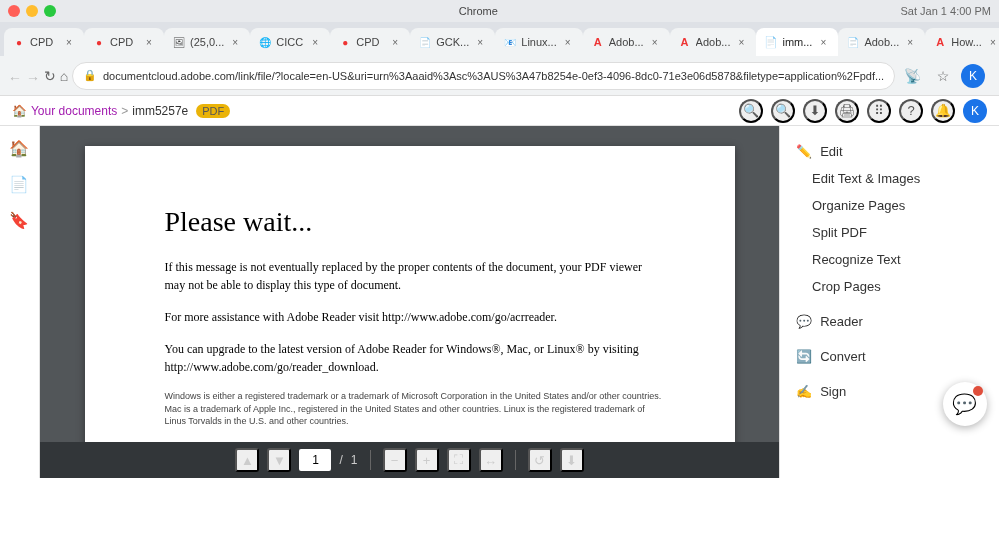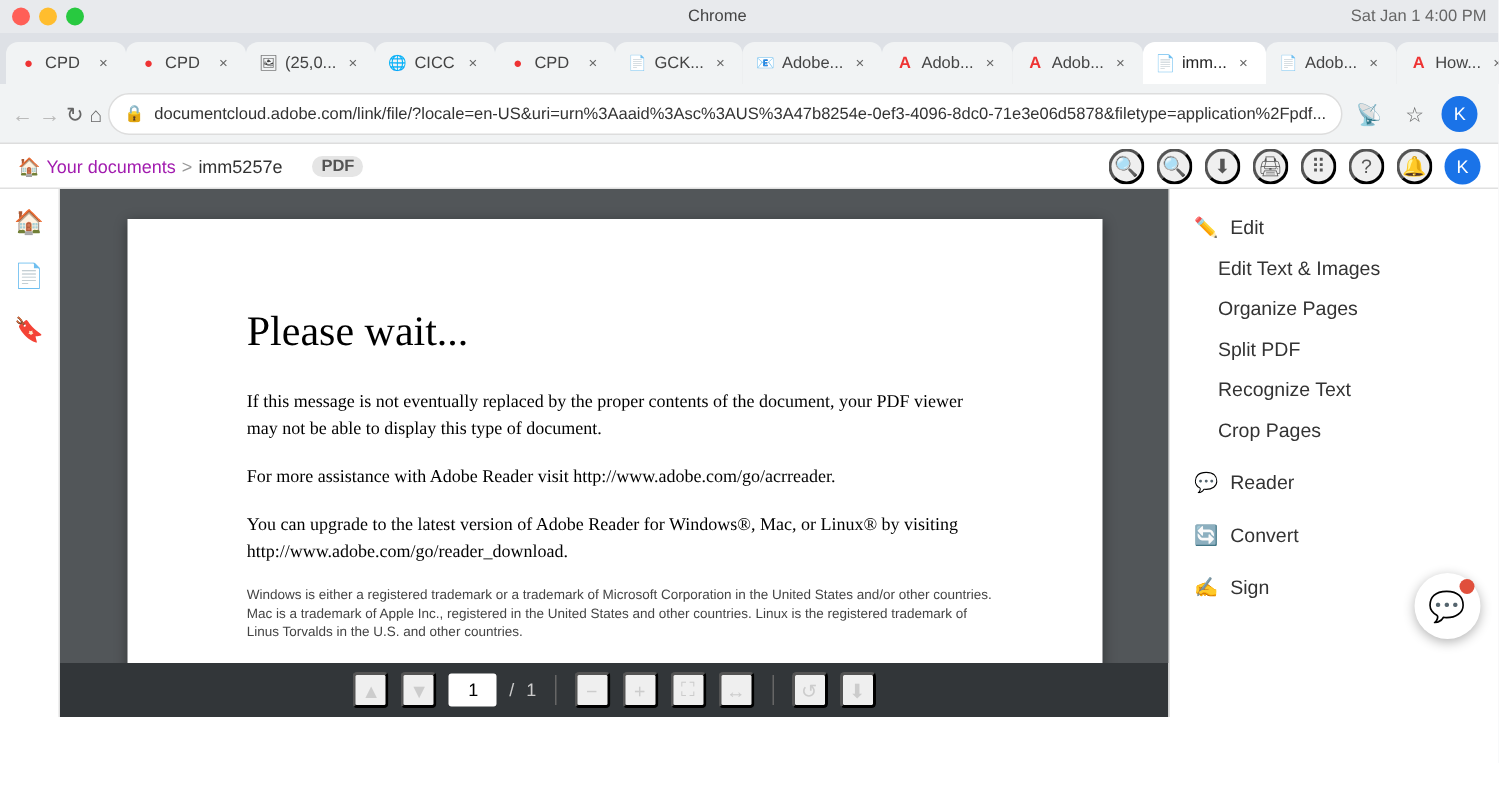--- a/index.html
+++ b/index.html
@@ -68,21 +68,21 @@
     .chat-badge { position: absolute; top: 4px; right: 4px; width: 10px; height: 10px; background: #e04f3c; border-radius: 50%; }
 
     
     .avatar { width: 24px; height: 24px; border-radius: 50%; background: #1a73e8; display: flex; align-items: center; justify-content: center; color: #fff; font-size: 12px; font-weight: 500; }
 
     
     .breadcrumb-bar { height: 30px; background: #fff; display: flex; align-items: center; padding: 0 12px; gap: 4px; font-size: 12px; color: #555; border-bottom: 1px solid #e0e0e0; }
     .breadcrumb-link { color: #a21caf; cursor: pointer; text-decoration: none; }
     .breadcrumb-sep { color: #999; }
     .breadcrumb-current { color: #333; font-weight: 500; }
-    .breadcrumb-badge { font-size: 11px; background: #e5e5e5; color: #555; padding: 1px 6px; border-radius: 10px; margin-left: 16px; font-weight: bold; }
+    .breadcrumb-badge { font-size: 11px; background: #eab308; color: #555; padding: 1px 6px; border-radius: 10px; margin-left: 4px; }
     .breadcrumb-right { margin-left: auto; display: flex; gap: 8px; align-items: center; }
     .breadcrumb-right-btn { width: 24px; height: 24px; border-radius: 50%; display: flex; align-items: center; justify-content: center; font-size: 13px; color: #555; cursor: pointer; }
 
     
     .page-content { display: flex; flex-direction: column; flex: 1; overflow: hidden; }
     .page-body { display: flex; flex: 1; overflow: hidden; position: relative; }
   </style>
 </head>
 <body>
 
@@ -124,21 +124,21 @@
       <span class="tab-label">CPD</span>
       <span class="tab-close">×</span>
     </div>
     <div class="tab">
       <span class="tab-favicon">📄</span>
       <span class="tab-label">GCK...</span>
       <span class="tab-close">×</span>
     </div>
     <div class="tab">
       <span class="tab-favicon">📧</span>
-      <span class="tab-label">Adobe...</span>
+      <span class="tab-label">Linux...</span>
       <span class="tab-close">×</span>
     </div>
     <div class="tab">
       <span class="tab-favicon" style="color:#e33; font-weight:bold; font-size:11px;">A</span>
       <span class="tab-label">Adob...</span>
       <span class="tab-close">×</span>
     </div>
     <div class="tab">
       <span class="tab-favicon" style="color:#e33; font-weight:bold; font-size:11px;">A</span>
       <span class="tab-label">Adob...</span>

